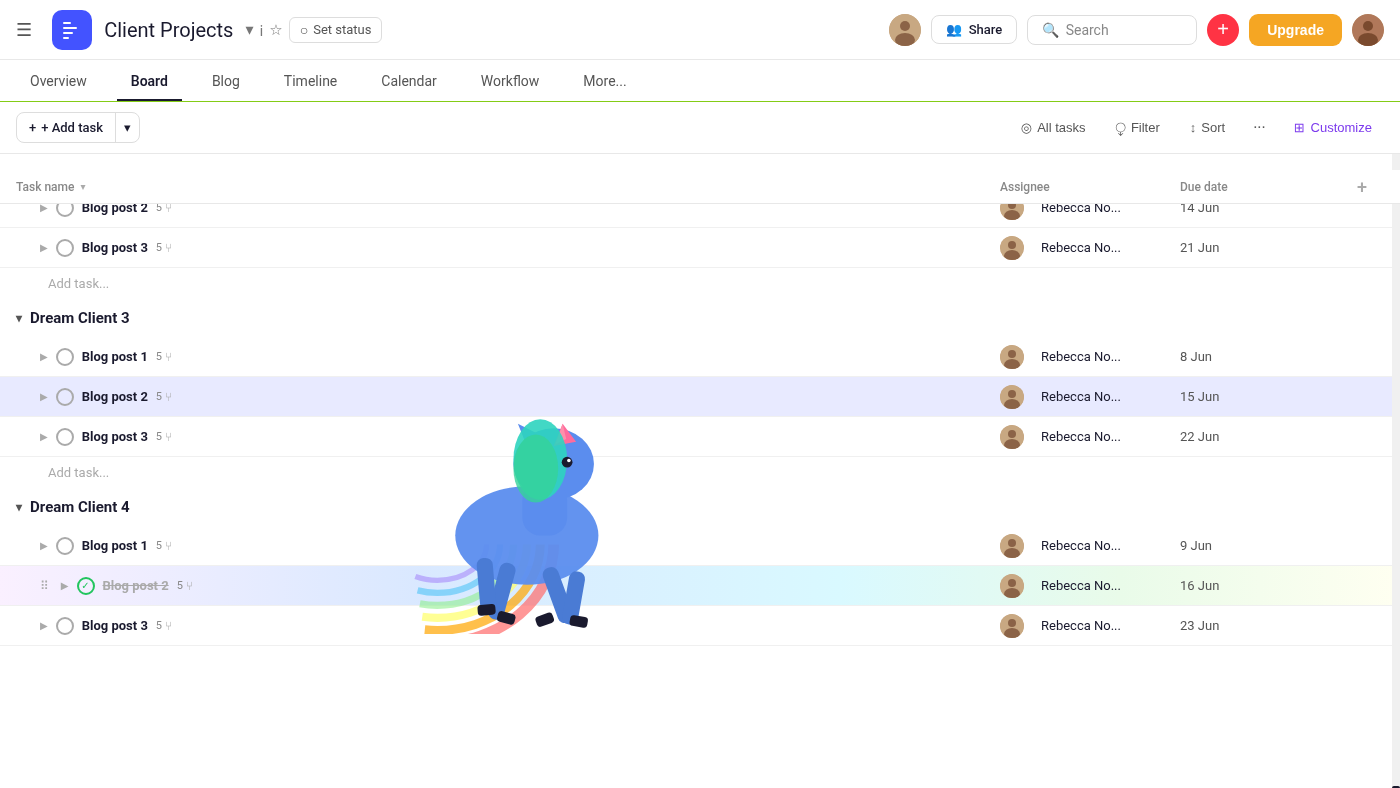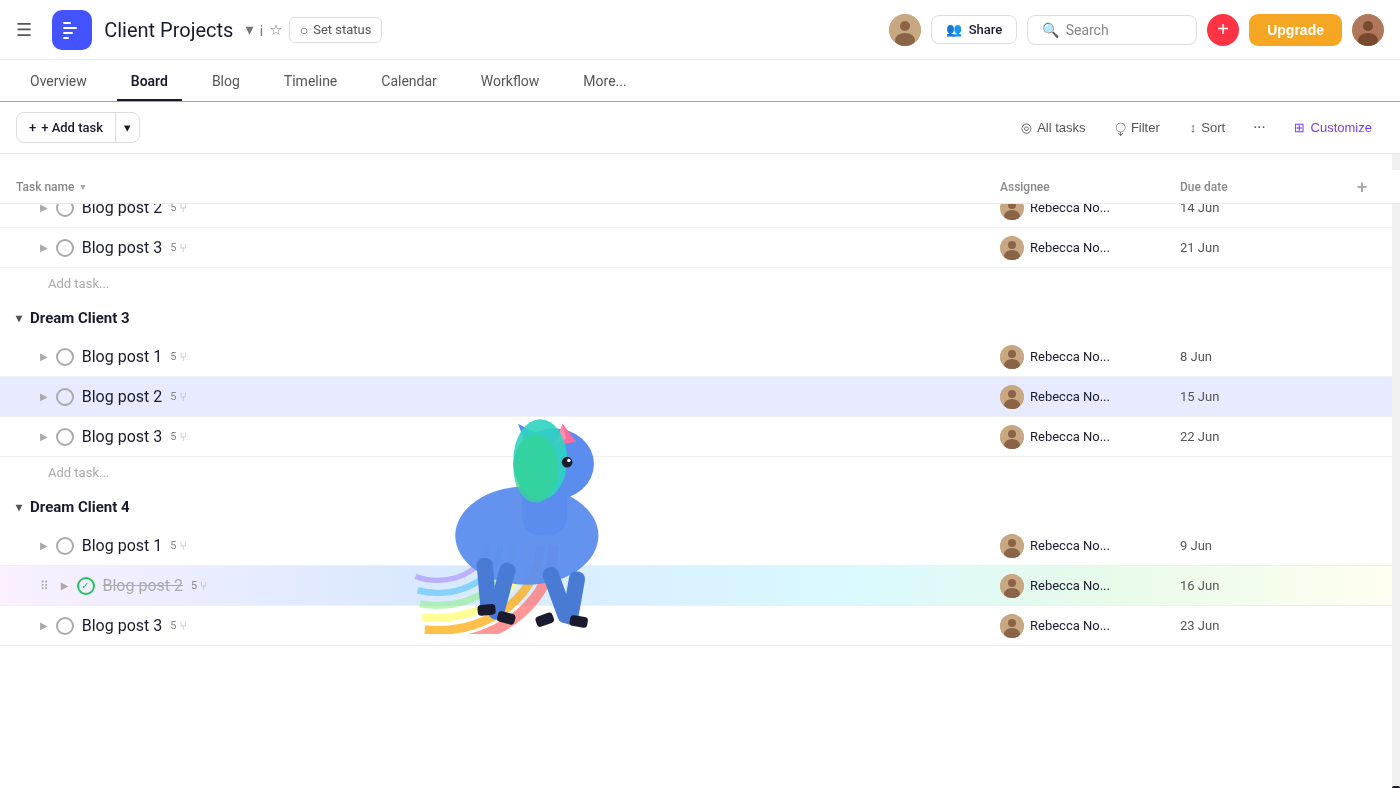--- a/index.html
+++ b/index.html
@@ -46,24 +46,24 @@
     .section-header { display: flex; align-items: center; gap: 8px; padding: 10px 16px; font-weight: 700; font-size: 15px; cursor: pointer; }
     .section-collapse { color: #555; font-size: 12px; }
 
     
     .task-row { display: grid; grid-template-columns: 1fr 180px 160px 44px; align-items: center; padding: 6px 16px; border-bottom: 1px solid #f0f0f0; min-height: 40px; cursor: pointer; }
     .task-row.highlighted { background: #e8eaff; }
     .task-name-cell { display: flex; align-items: center; gap: 8px; padding-left: 24px; }
     .task-expand { color: #aaa; font-size: 10px; cursor: pointer; }
     .task-circle { width: 18px; height: 18px; border-radius: 50%; border: 2px solid #aaa; display: flex; align-items: center; justify-content: center; flex-shrink: 0; }
     .task-circle.done { border-color: #22c55e; color: #22c55e; font-size: 10px; }
-    .task-title { font-size: 16px; color: #1a1a2e; }
+    .task-title { font-size: 13px; color: #1a1a2e; font-weight: bold; }
     .task-count { font-size: 11px; color: #888; display: flex; align-items: center; gap: 3px; }
     .subtask-icon { font-size: 12px; color: #aaa; }
-    .assignee-cell { display: flex; align-items: center; gap: 6px; font-size: 13px; color: #1a1a2e; text-align: right; }
+    .assignee-cell { display: flex; align-items: center; gap: 17px; font-size: 13px; color: #1a1a2e; text-align: right; }
     .avatar-xs { width: 24px; height: 24px; border-radius: 50%; background: #c8a882; overflow: hidden; flex-shrink: 0; display: flex; align-items: center; justify-content: center; }
     .due-date { font-size: 13px; color: #555; }
     .add-task-row { padding: 8px 16px 8px 48px; font-size: 13px; color: #aaa; cursor: pointer; }
     .add-col-btn { font-size: 18px; color: #aaa; cursor: pointer; text-align: center; }
 
     
     .unicorn-overlay { position: absolute; left: 330px; top: 140px; width: 340px; height: 340px; pointer-events: none; z-index: 20; }
     .unicorn-overlay svg { width: 100%; height: 100%; }
 
     

